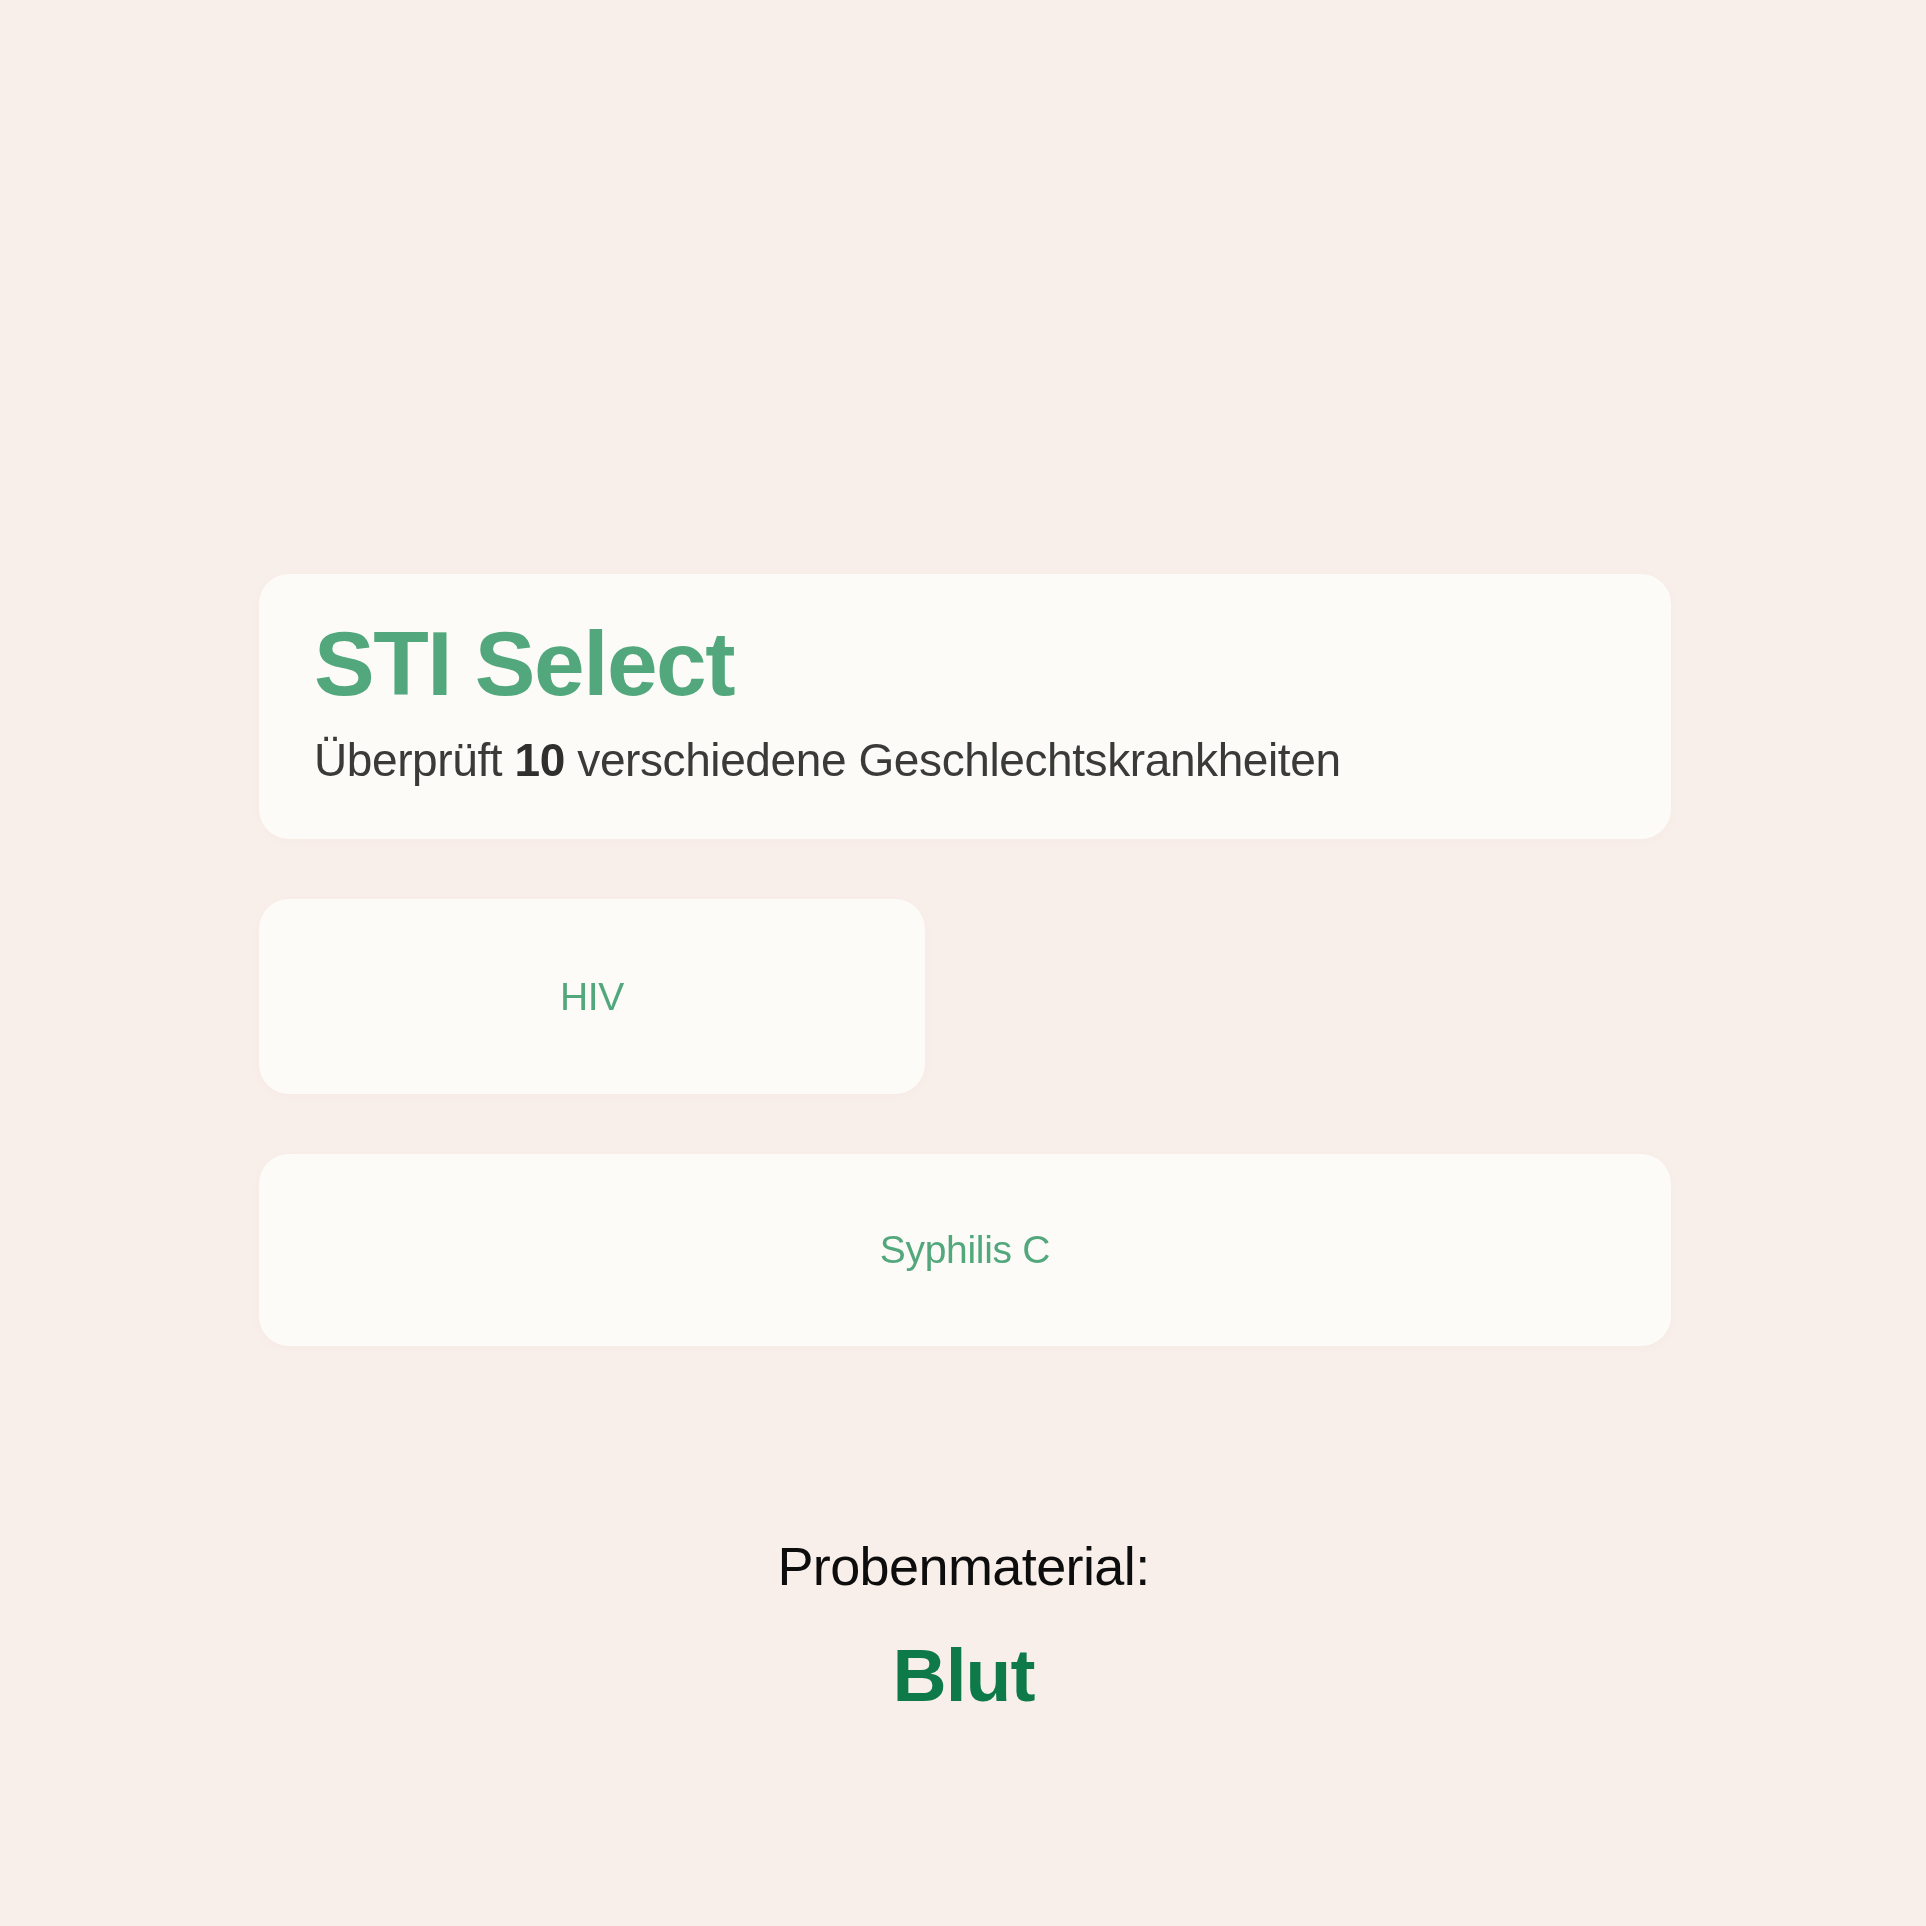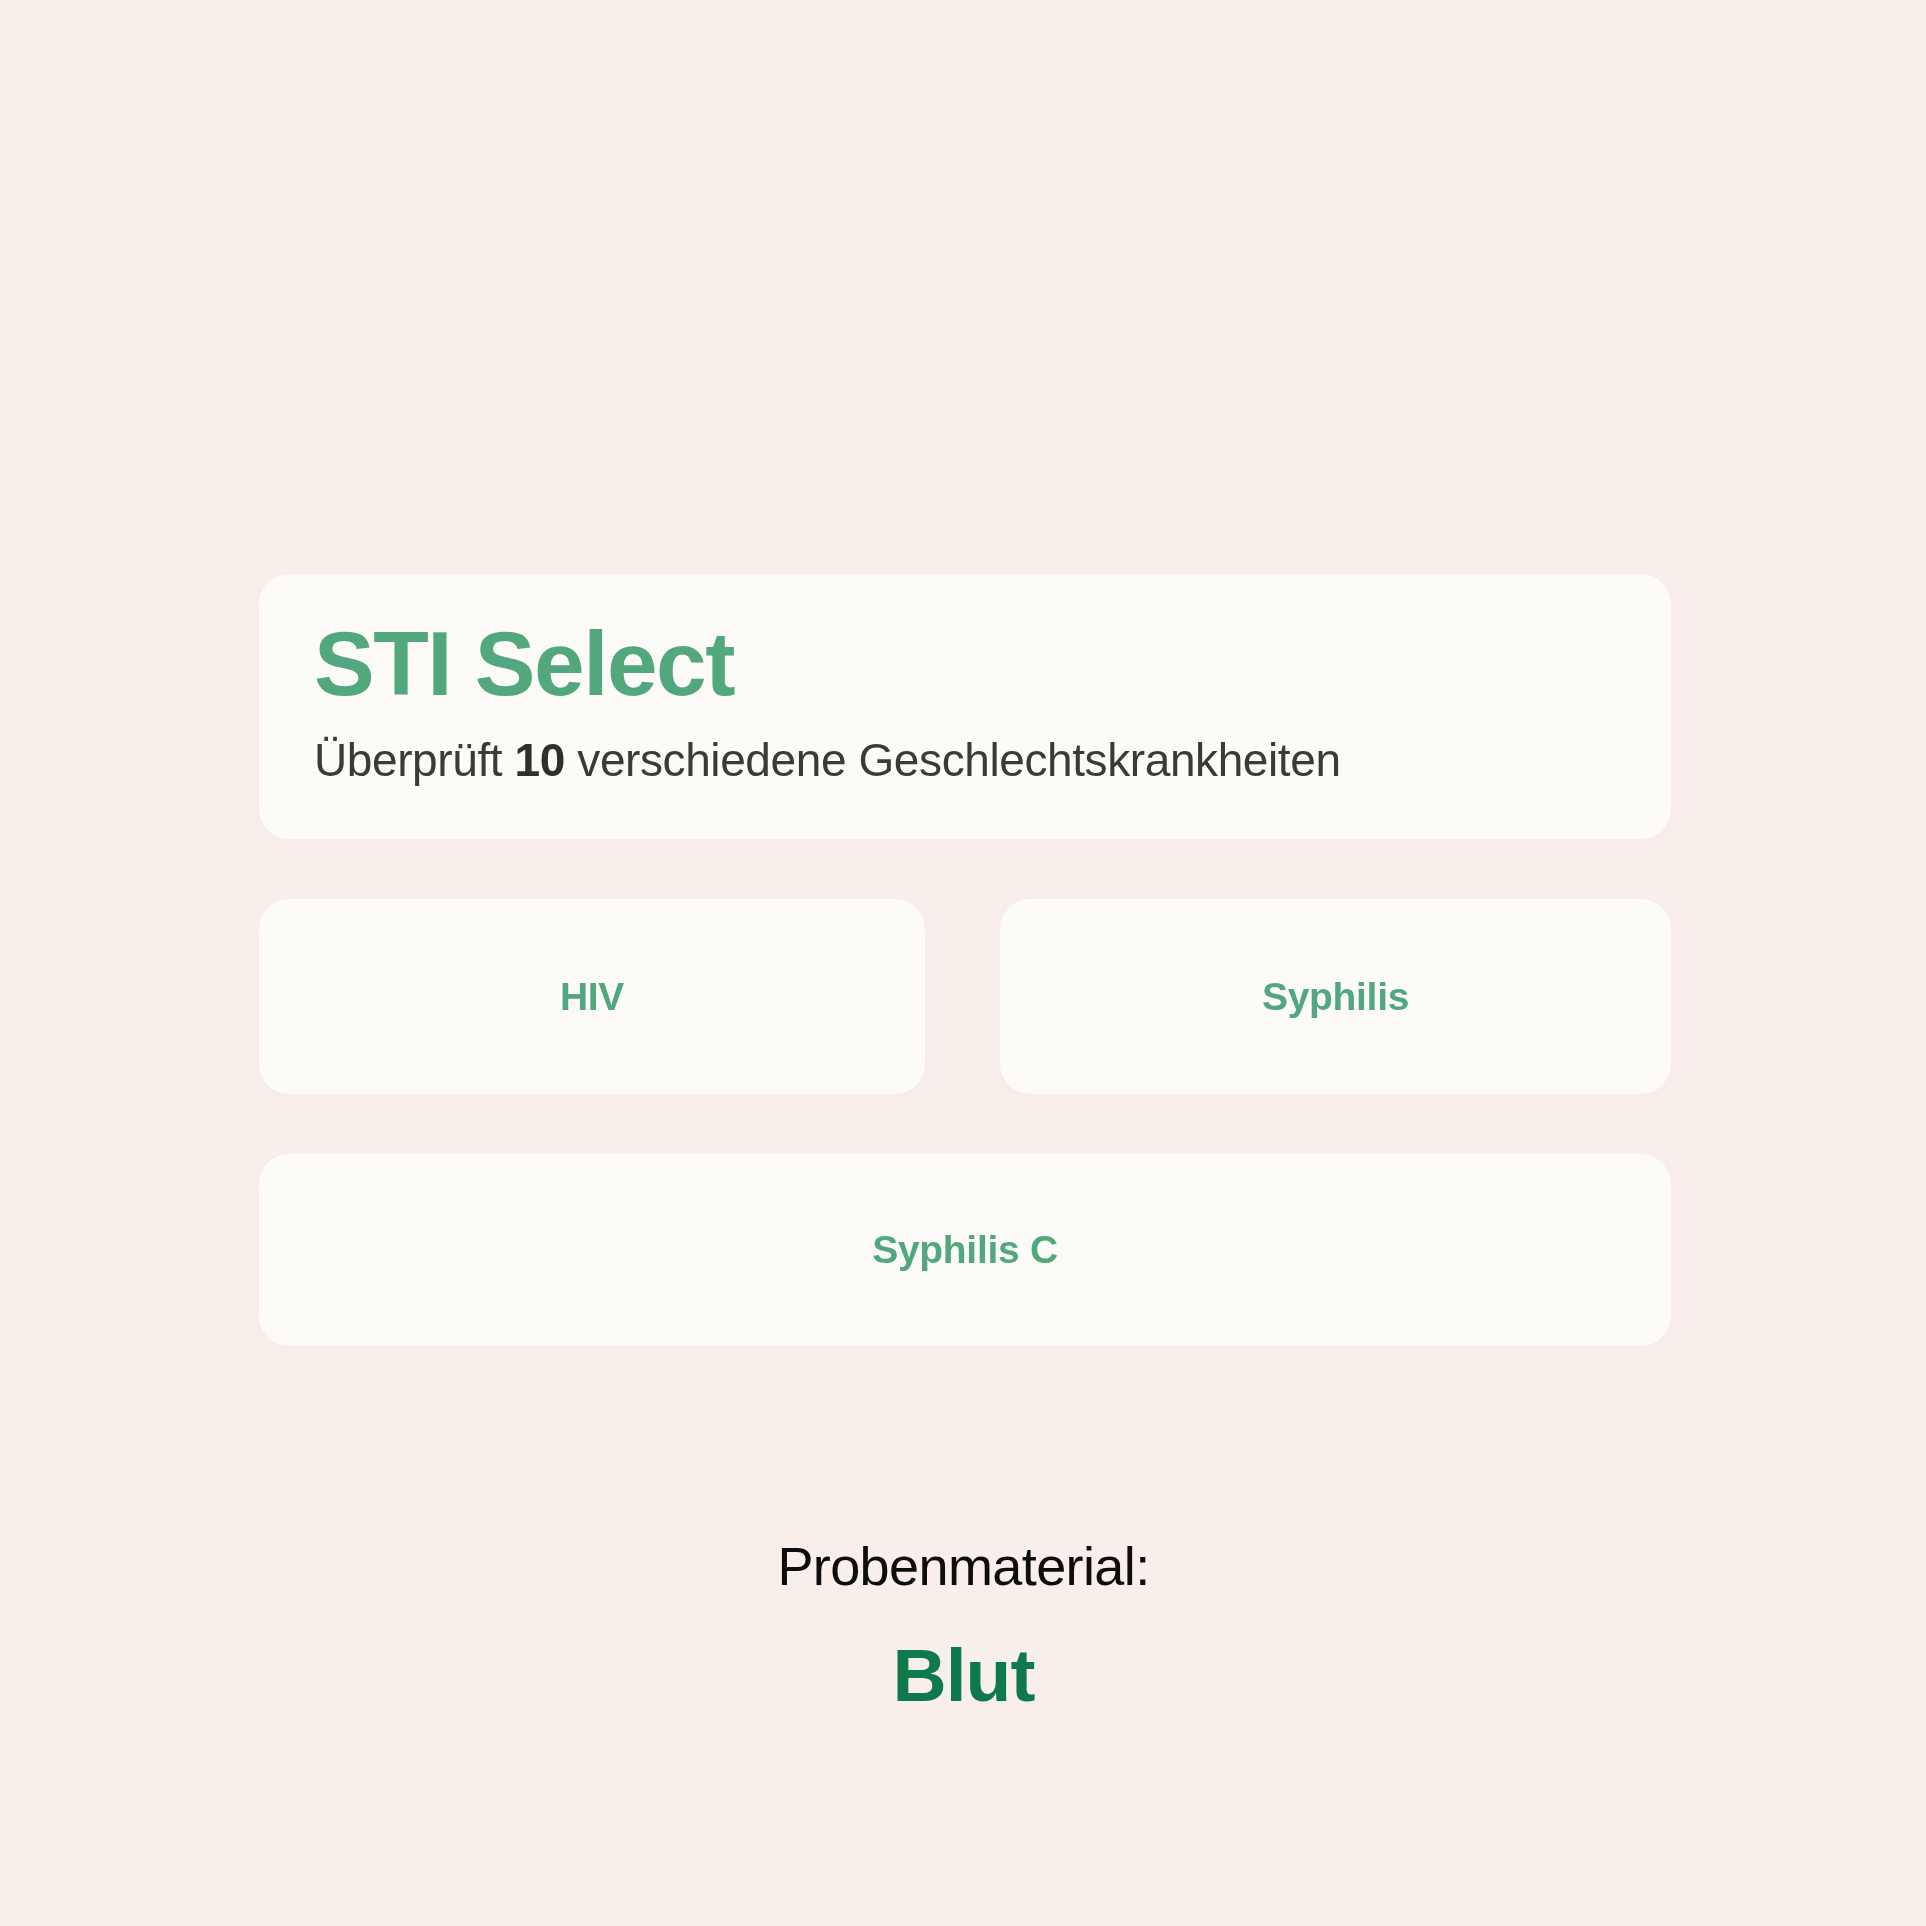--- a/index.html
+++ b/index.html
@@ -69,21 +69,21 @@
 
   
   .test-card {
     display: flex;
     align-items: center;
     justify-content: center;
   }
 
   .test-card .test-label {
     font-size: 39px;
-    font-weight: 700;
+    font-weight: 400;
     color: #52a87c;
     letter-spacing: -0.3px;
     text-align: right;
     white-space: nowrap;
   }
 
   .pill-hiv {
     left: 259px;
     top: 899px;
     width: 666px;
@@ -140,23 +140,20 @@
     <h1 class="product-title">STI Select</h1>
     <p class="product-subtitle">
       <span>Überprüft </span><span class="count">10</span><span> verschiedene Geschlechtskrankheiten</span>
     </p>
   </div>
 
   <div class="card test-card pill-hiv">
     <span class="test-label">HIV</span>
   </div>
 
-  <div class="card test-card pill-syphilis">
-    <span class="test-label">Syphilis</span>
-  </div>
 
   <div class="card test-card pill-hepc">
     <span class="test-label">Syphilis C</span>
   </div>
 
   <div class="sample-block">
     <p class="sample-label">Probenmaterial:</p>
     <p class="sample-value">Blut</p>
   </div>
 

